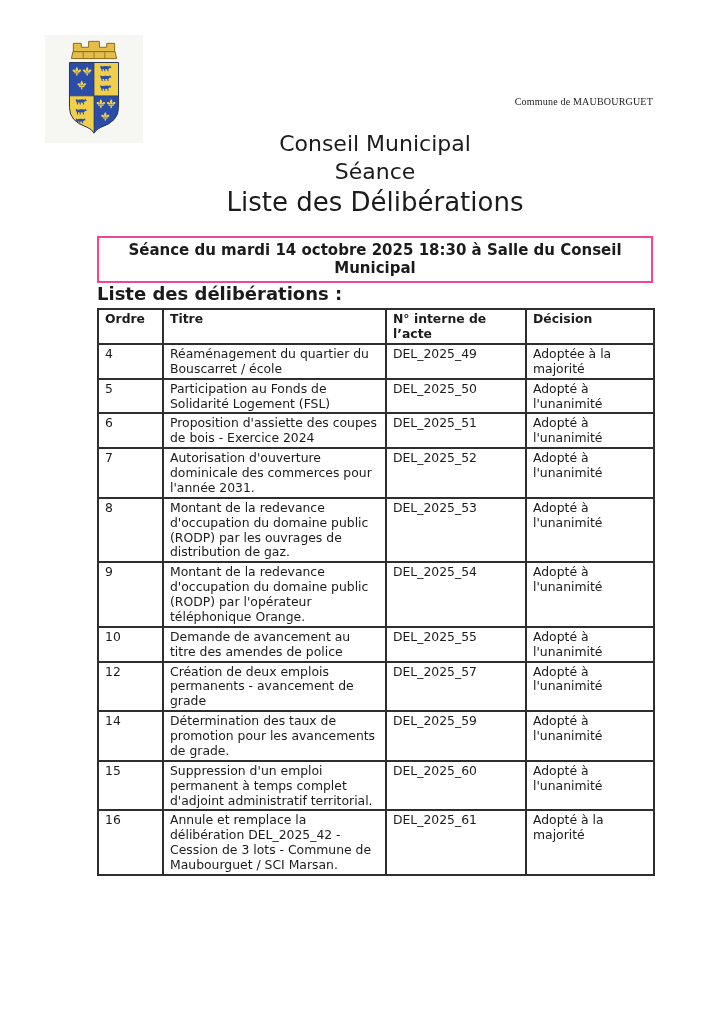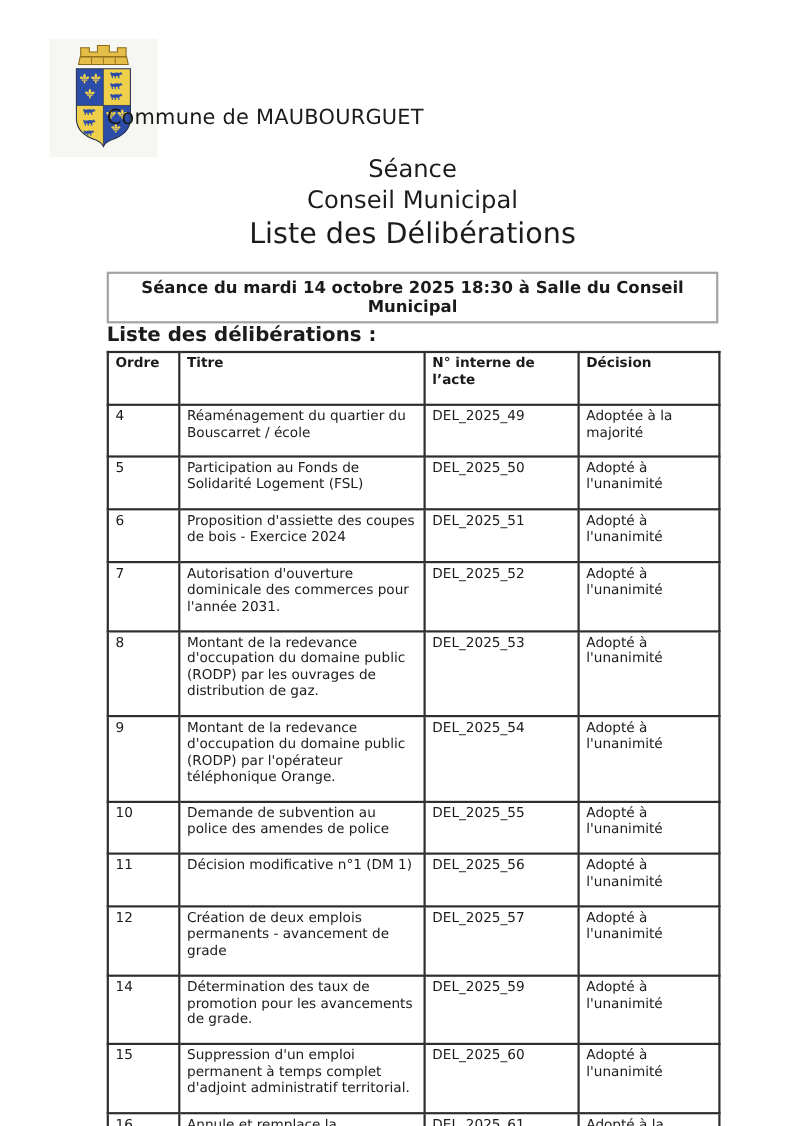--- a/index.html
+++ b/index.html
@@ -19,58 +19,59 @@
     width: 100px; height: 108px;
   }
   .logo svg { width: 100%; height: 100%; display: block; }
 
   
   .content {
     position: absolute; left: 97px; top: 0; width: 556px;
   }
   .commune {
     margin-top: 96px;
-    text-align: left;
-    font-size: 19px;
+    text-align: right;
+    font-size: 10px;
     letter-spacing: 0.2px;
+    font-family: Liberation Serif, serif;
   }
   .main-title {
     margin-top: 23px;
     text-align: center;
     font-size: 22px;
     line-height: 1.27;
   }
   .doc-title {
     margin-top: 1px;
     text-align: center;
     font-size: 26px;
   }
   .banner {
     margin-top: 19px;
-    border: 2px solid #a3a3a3;
+    border: 2px solid #ec4899;
     text-align: center;
     font-weight: bold;
     font-size: 15px;
     padding: 3px 2px 4px 2px;
   }
   .list-label {
     font-weight: bold;
     font-size: 18px;
   }
   table.delib {
     margin-top: 4px;
     width: 556px;
     border-collapse: collapse;
     table-layout: fixed;
   }
   table.delib th, table.delib td {
     border: 2px solid #2e2e2e;
     font-size: 12.4px;
     line-height: 1.2;
-    padding: 2px 6px 14px 6px;
+    padding: 2px 6px 1px 6px;
     text-align: left;
     vertical-align: top;
     word-wrap: break-word;
   }
   table.delib th {
     font-weight: bold;
     height: 35px;
   }
 </style>
 </head>
@@ -137,22 +138,22 @@
         <path d="M25,28 H75 V74 Q75,88 57,94 Q52,96 50,100 Q48,96 43,94 Q25,88 25,74 Z" fill="none" stroke="#24324f" stroke-width="1"></path>
         <path d="M50,28 V99 M25,62 H75" stroke="#24324f" stroke-width="0.7" fill="none"></path>
       </g>
     </svg>
   </div>
 
   <div class="content">
     <div class="commune">Commune de MAUBOURGUET</div>
 
     <div class="main-title">
+      <div>Conseil Municipal</div>
       <div>Séance</div>
-      <div>Conseil Municipal</div>
     </div>
 
     <div class="doc-title">Liste des Délibérations</div>
 
     <div class="banner">Séance du mardi 14 octobre 2025 18:30 à Salle du Conseil Municipal</div>
 
     <div class="list-label">Liste des délibérations :</div>
 
     <table class="delib">
       <colgroup>
@@ -201,28 +202,22 @@
             <td>Adopté à l'unanimité</td>
           </tr>
           <tr>
             <td>9</td>
             <td>Montant de la redevance d'occupation du domaine public (RODP) par l'opérateur téléphonique Orange.</td>
             <td>DEL_2025_54</td>
             <td>Adopté à l'unanimité</td>
           </tr>
           <tr>
             <td>10</td>
-            <td>Demande de subvention au police des amendes de police</td>
+            <td>Demande de avancement au titre des amendes de police</td>
             <td>DEL_2025_55</td>
-            <td>Adopté à l'unanimité</td>
-          </tr>
-          <tr>
-            <td>11</td>
-            <td>Décision modificative n°1 (DM 1)</td>
-            <td>DEL_2025_56</td>
             <td>Adopté à l'unanimité</td>
           </tr>
           <tr>
             <td>12</td>
             <td>Création de deux emplois permanents - avancement de grade</td>
             <td>DEL_2025_57</td>
             <td>Adopté à l'unanimité</td>
           </tr>
           <tr>
             <td>14</td>

